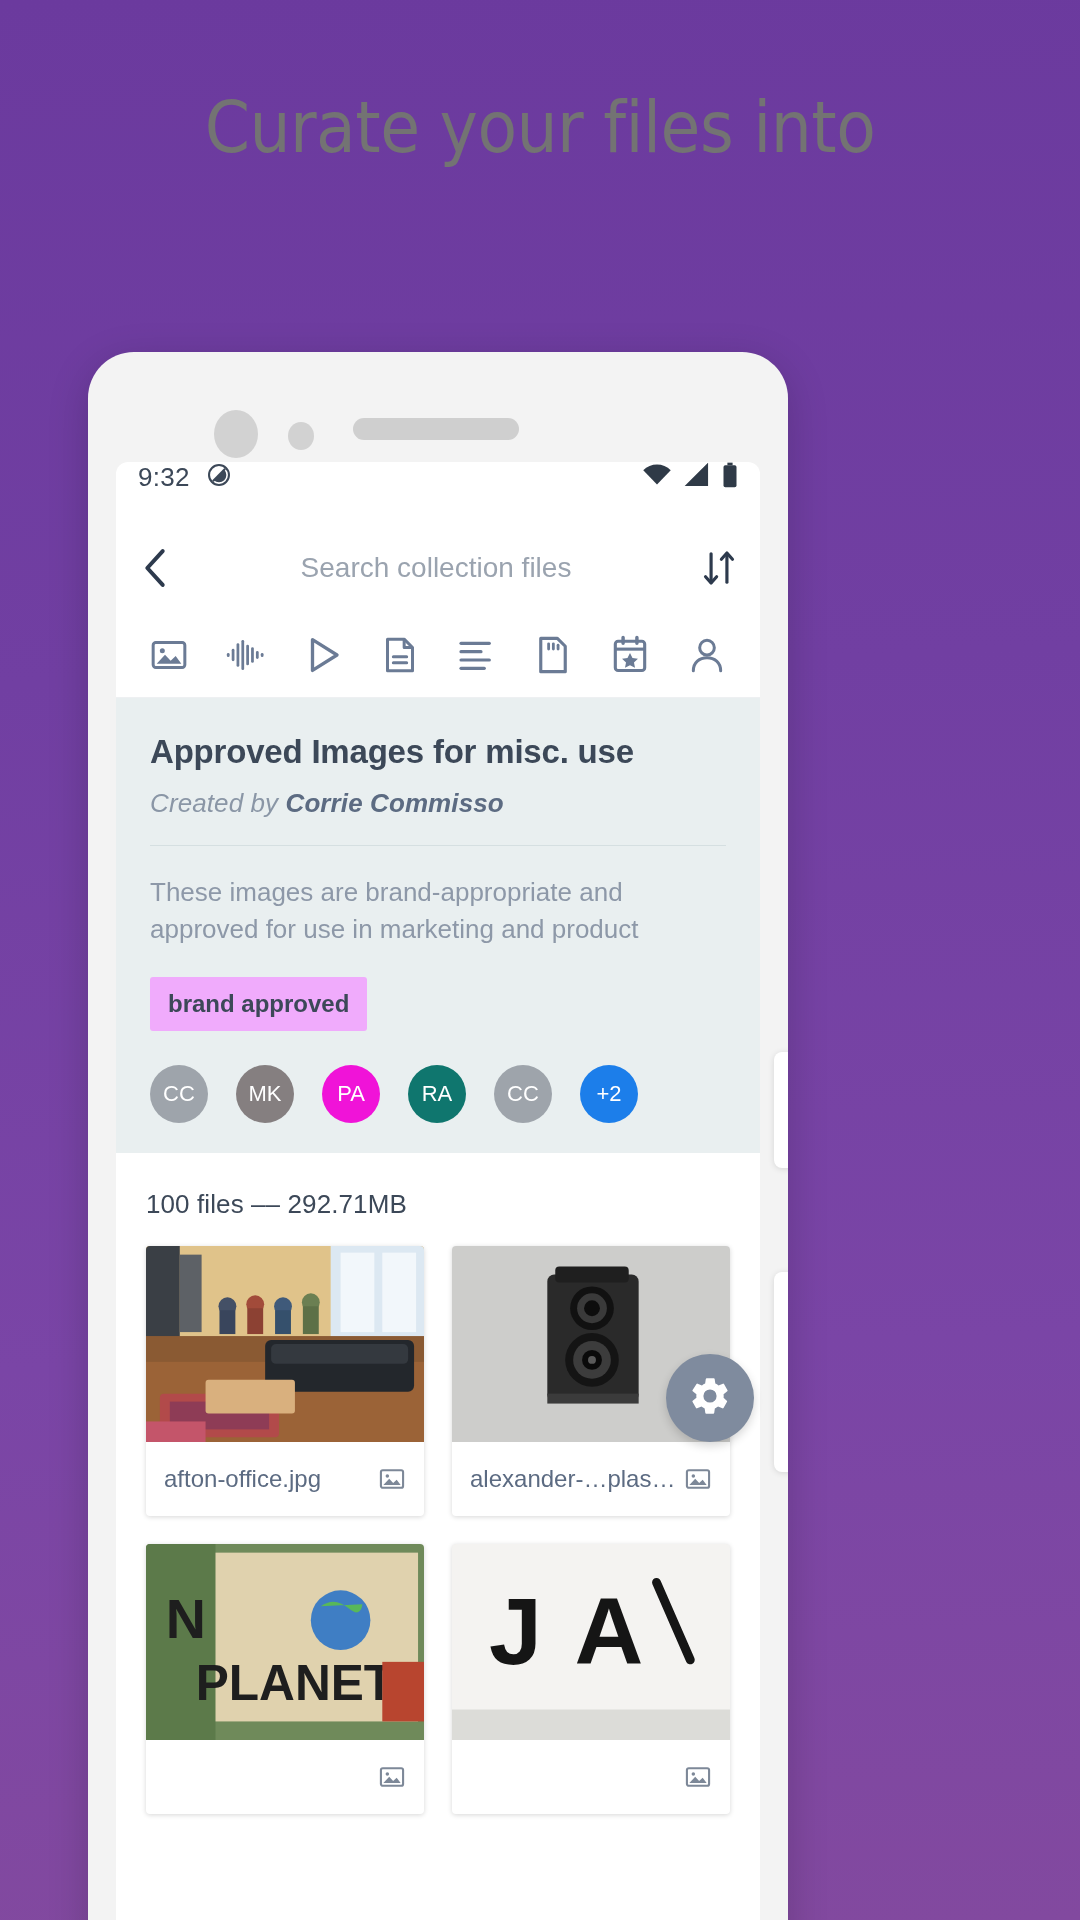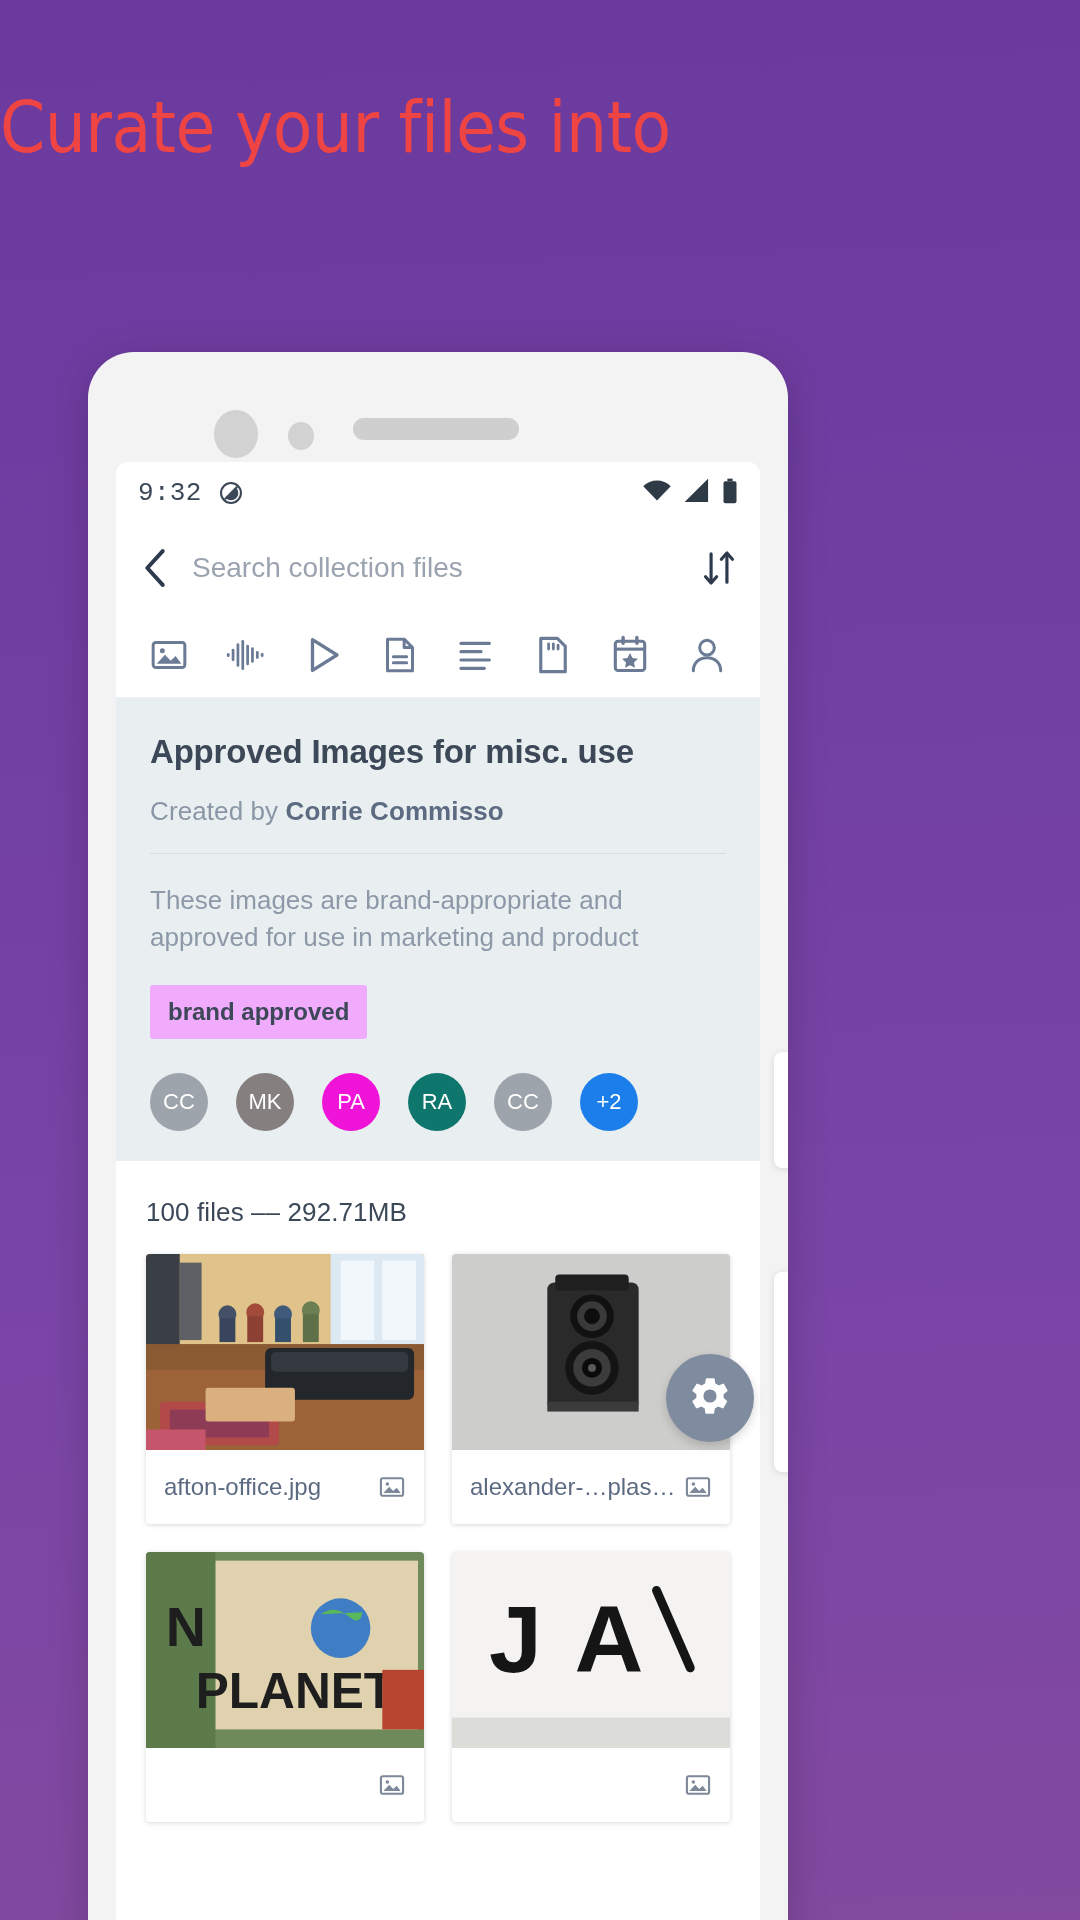--- a/index.html
+++ b/index.html
@@ -6,21 +6,21 @@
   html,body { width:1080px; height:1920px; }
   body {
     font-family: "Liberation Sans", sans-serif;
     background: linear-gradient(178deg, #6b3a9e 0%, #713fa2 35%, #7a45a6 70%, #82499f 100%);
     overflow:hidden; position:relative;
   }
 
   
   .headline {
     position:absolute; top:86px; left:0; width:1080px;
-    color:#ef4444;
+    text-align:center; color:#737373;
     font-family:"DejaVu Sans Condensed","Liberation Sans", sans-serif;
     font-size:72px; font-weight:300; line-height:1.15;
     letter-spacing:-0.5px;
   }
   .headline .l2 { display:block; }
 
   
   .phone {
     position:absolute; left:88px; top:352px;
     width:700px; height:1640px;
@@ -41,36 +41,36 @@
   .screen {
     position:absolute; left:28px; top:110px;
     width:644px; height:1530px;
     background:#ffffff;
     border-radius:12px 12px 0 0;
     overflow:hidden;
   }
 
   
   .statusbar {
-    height:62px; display:flex; align-items:center;
-    padding:0 22px; color:#3c4858;font-family:Liberation Mono, monospace;
+    height:62px; display:flex; align-items:flex-start;
+    padding:0 22px; color:#3c4858;
   }
   .sb-time { font-size:26px; color:#3c4858; letter-spacing:0.3px; }
   .sb-dnd { margin-left:16px; display:flex; align-items:center; }
   .sb-right { margin-left:auto; display:flex; align-items:center; gap:11px; }
 
   
   .searchrow {
     height:88px; display:flex; align-items:center; padding:0 24px; gap:22px;
   }
   .back-chevron { display:flex; align-items:center; }
   .search-input {
     flex:1; border:none; outline:none; background:transparent;
     font-family:"Liberation Sans", sans-serif;
-    font-size:28px; color:#97a0ad;
+    font-size:28px; color:#97a0ad;text-align:center;
   }
   .search-input::placeholder { color:#9aa3af; }
   .sort-btn { display:flex; align-items:center; }
 
   
   .filterrow {
     height:86px; display:flex; align-items:center;
     justify-content:space-between; padding:0 26px;
     border-bottom:1px solid #eef0f2;
   }
@@ -79,21 +79,21 @@
 
   
   .info {
     background:#e9eff0; padding:34px 34px 0 34px;
   }
   .coll-title {
     font-size:33px; font-weight:bold; color:#3c4858;
     letter-spacing:-0.2px; line-height:1.2;
   }
   .coll-sub {
-    margin-top:24px; font-size:26px; color:#8a96a6; letter-spacing:0.1px;
+    margin-top:16px; font-size:26px; color:#8a96a6; letter-spacing:0.1px;font-style:italic;
   }
   .coll-sub b { color:#5c6b82; font-weight:bold; }
   .divider { margin:26px 0 0 0; height:1px; background:#d5dfe1; }
   .coll-desc {
     margin-top:28px; font-size:26px; color:#8d98a8; line-height:1.45;
     max-width:580px;
   }
   .tags { margin-top:28px; display:flex; gap:12px; }
   .tag {
     background:#f0abfc; color:#3c4858; font-size:24px;

